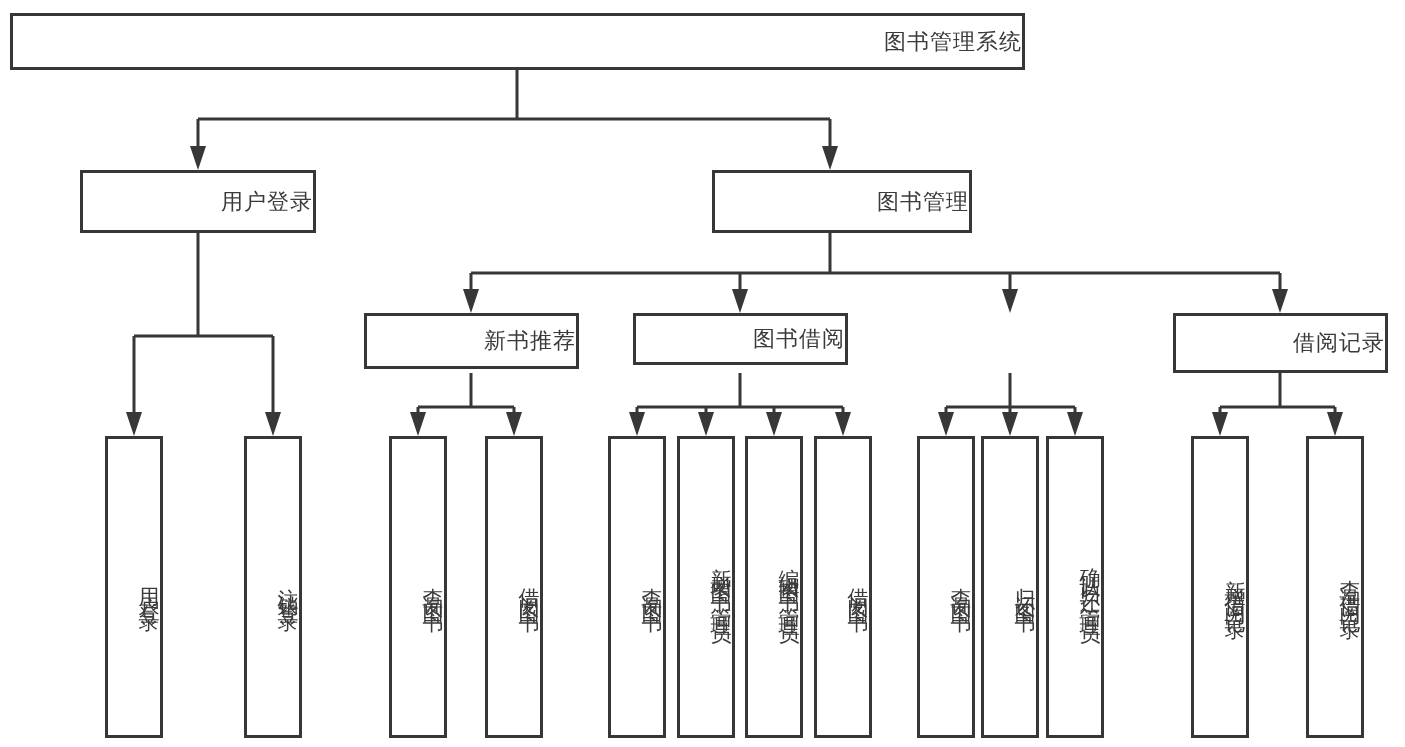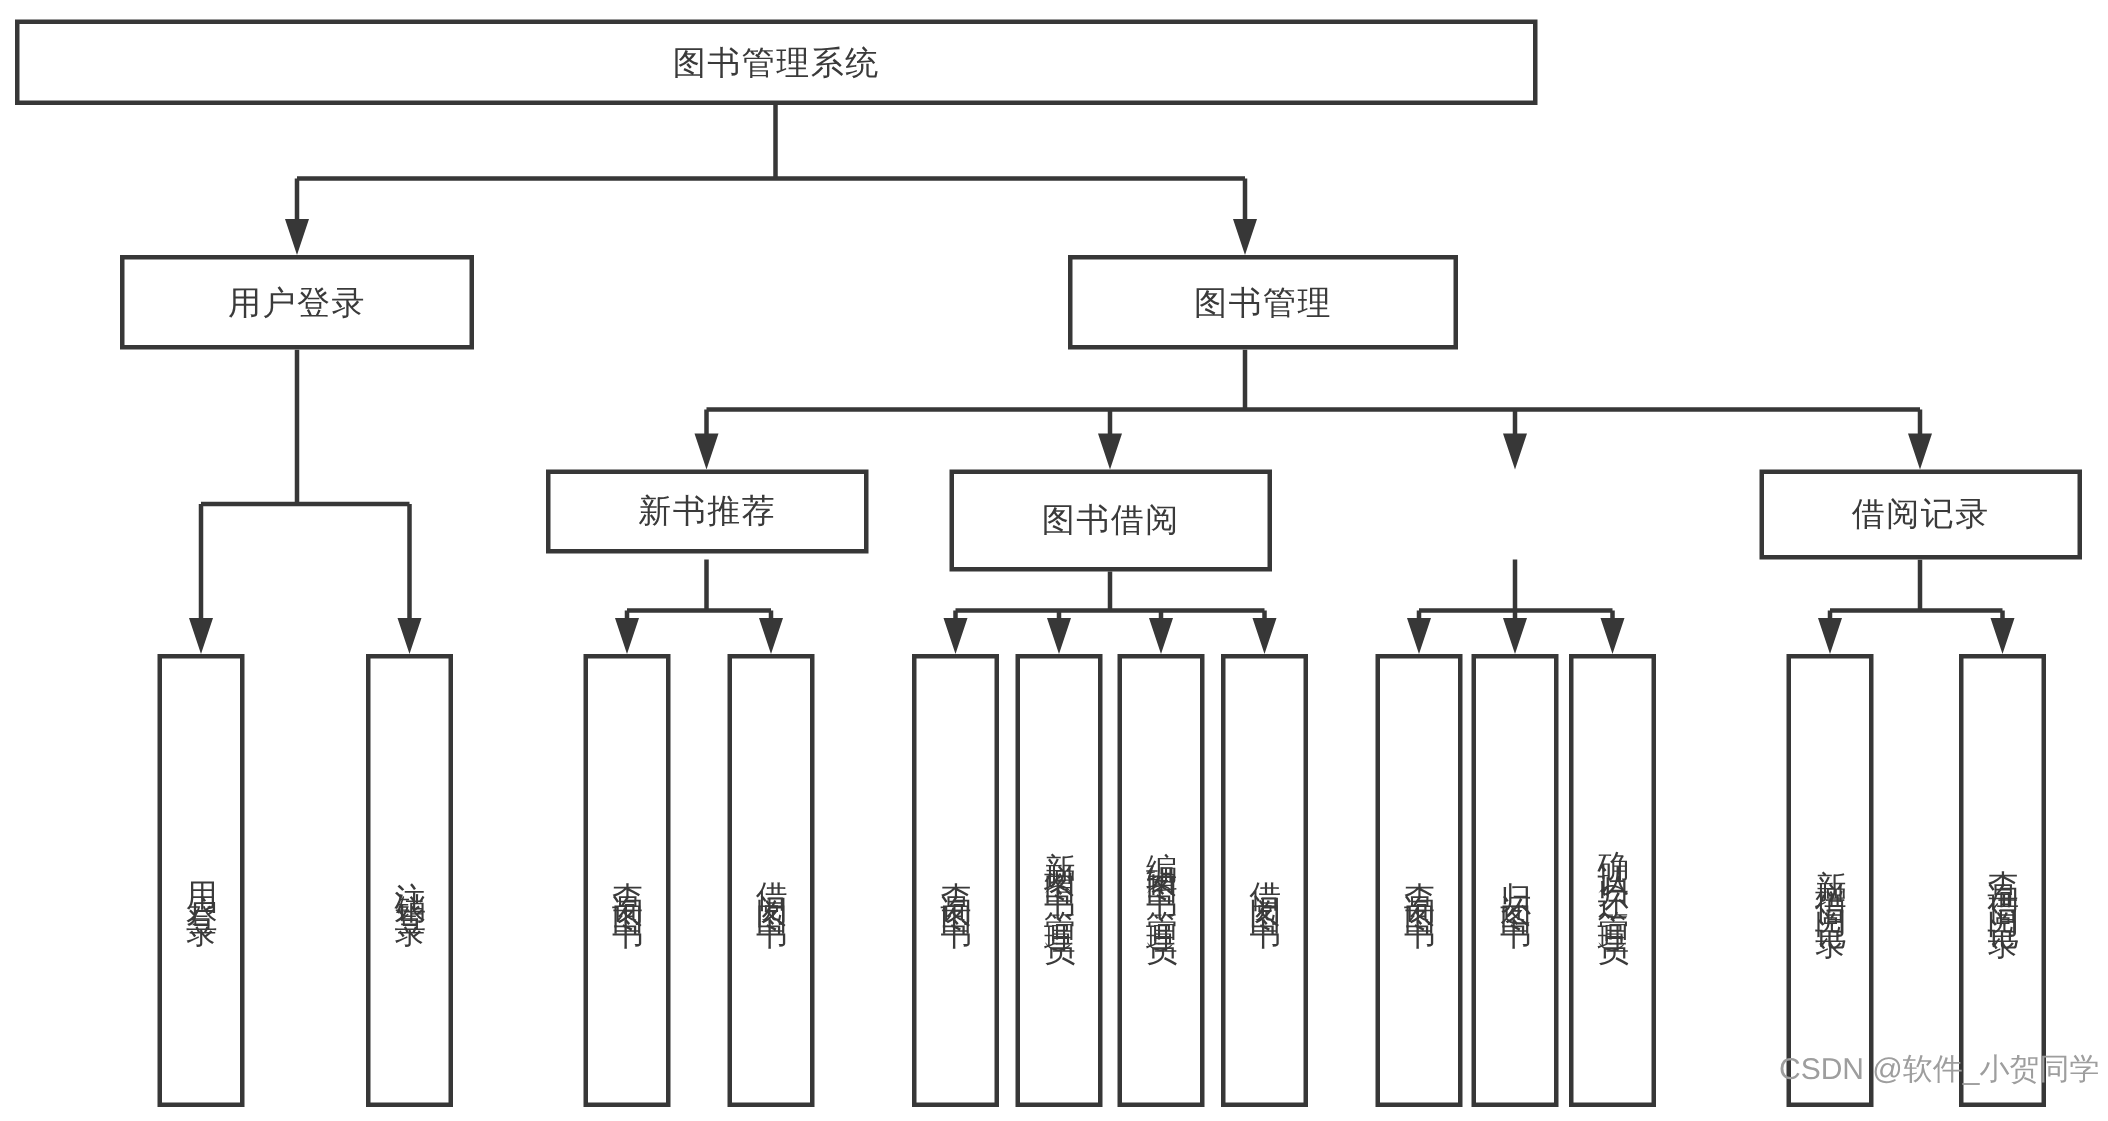--- a/index.html
+++ b/index.html
@@ -17,21 +17,21 @@
     overflow:hidden;
   }
   .wires{position:absolute;left:0;top:0;width:1405px;height:747px;}
   .box{
     position:absolute;
     box-sizing:border-box;
     border:3px solid var(--line);
     background:#fff;
     display:flex;
     align-items:center;
-    justify-content:center;
+    justify-content:flex-end;
     color:var(--text);
   }
   .box.h span{
     font-size:22px;
     letter-spacing:1px;
     white-space:nowrap;
   }
   .box.v span{
     writing-mode:vertical-rl;
     text-orientation:upright;
@@ -77,21 +77,21 @@
   <div class="box h" style="left:80px;top:170px;width:236px;height:63px">
     <span>用户登录</span>
   </div>
   <div class="box h" style="left:712px;top:170px;width:260px;height:63px">
     <span>图书管理</span>
   </div>
 
   <div class="box h" style="left:364px;top:313px;width:215px;height:56px">
     <span>新书推荐</span>
   </div>
-  <div class="box h" style="left:633px;top:313px;width:215px;height:68px">
+  <div class="box h" style="left:633px;top:313px;width:215px;height:52px">
     <span>图书借阅</span>
   </div>
   <div class="box h" style="left:1173px;top:313px;width:215px;height:60px">
     <span>借阅记录</span>
   </div>
 
   <div class="box v" style="left:105px;top:436px;width:58px;height:302px">
     <span>用户登录</span>
   </div>
   <div class="box v" style="left:244px;top:436px;width:58px;height:302px">
@@ -128,14 +128,13 @@
     <span>确认归还（管理员）</span>
   </div>
 
   <div class="box v" style="left:1191px;top:436px;width:58px;height:302px">
     <span>新增借阅记录</span>
   </div>
   <div class="box v" style="left:1306px;top:436px;width:58px;height:302px">
     <span>查询借阅记录</span>
   </div>
 
-  <div class="watermark">CSDN @软件_小贺同学</div>
 </div>
 
 </body></html>

